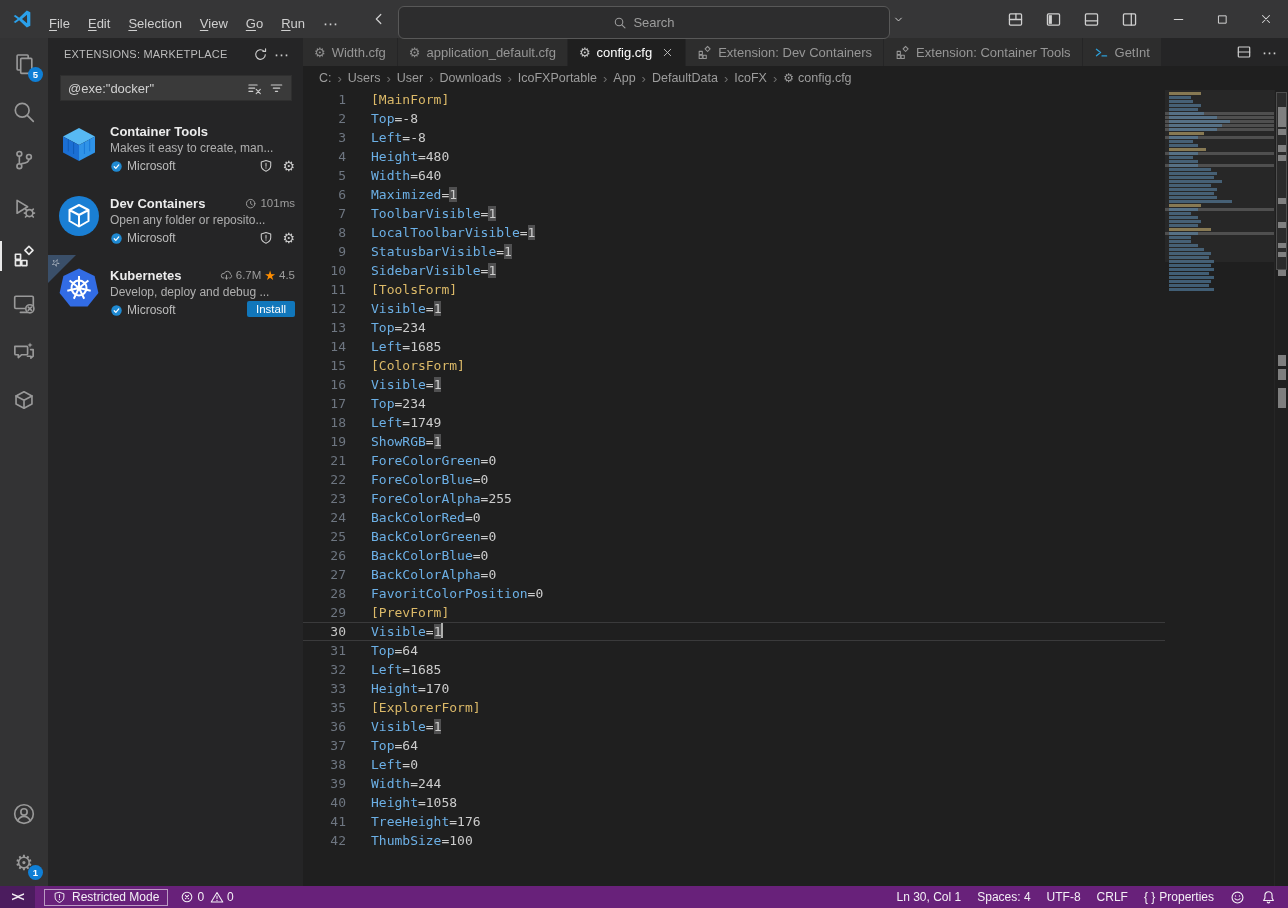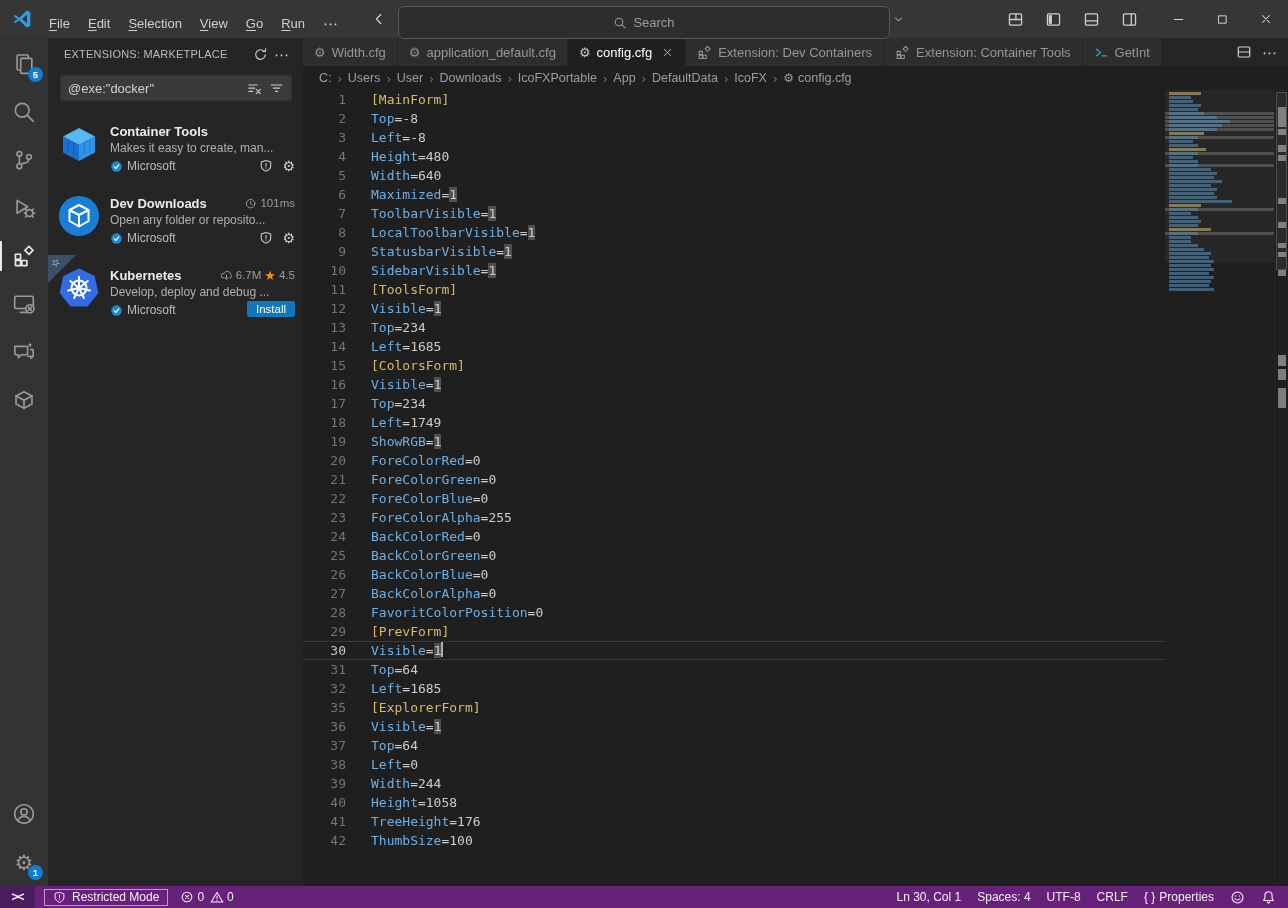--- a/index.html
+++ b/index.html
@@ -367,21 +367,21 @@
           <div class="ext-item">
 
     <span class="ext-icon">
               <svg viewBox="0 0 42 42" width="42" height="42">
                 <circle cx="21" cy="21" r="20" fill="#1a7fd4"></circle>
                 <path d="M21 10l9.5 5v11L21 31.5 11.5 26V15z M11.5 15L21 20l9.5-5 M21 20v11.5" fill="none" stroke="#fff" stroke-width="2" stroke-linejoin="round"></path>
               </svg>
             </span>
     <span class="ext-body">
       <span class="ext-top">
-                <span class="ext-name">Dev Downloads</span>
+                <span class="ext-name">Dev Containers</span>
                 <span class="ext-meta"><svg width="13" height="13" viewBox="0 0 16 16" fill="none" stroke="currentColor" stroke-width="1.2" stroke-linecap="round" stroke-linejoin="round">
                     <circle cx="8.2" cy="8.2" r="5.2"></circle>
                     <path d="M8.2 5.4v2.8l2 1.4"></path>
                   </svg>101ms</span>
               </span>
       <span class="ext-desc">Open any folder or reposito...</span>
       <span class="ext-foot">
                 <span>
                   <svg width="13" height="13" viewBox="0 0 16 16" fill="none" stroke="currentColor" stroke-width="1.2" stroke-linecap="round" stroke-linejoin="round">
                     <circle cx="8" cy="8" r="6.4" fill="#1f8ad2" stroke="none"></circle>
@@ -592,24 +592,20 @@
             </div>
             <div class="row">
               <span class="ln">18</span>
               <span class="txt"><span class="k">Left</span><span class="eq">=</span><span class="v">1749</span></span>
             </div>
             <div class="row">
               <span class="ln">19</span>
               <span class="txt"><span class="k">ShowRGB</span><span class="eq">=</span><span class="v hl">1</span></span>
             </div>
             <div class="row">
-              <span class="ln">20</span>
-              <span class="txt"><span class="k">ForeColorRed</span><span class="eq">=</span><span class="v">0</span></span>
-            </div>
-            <div class="row">
               <span class="ln">21</span>
               <span class="txt"><span class="k">ForeColorGreen</span><span class="eq">=</span><span class="v">0</span></span>
             </div>
             <div class="row">
               <span class="ln">22</span>
               <span class="txt"><span class="k">ForeColorBlue</span><span class="eq">=</span><span class="v">0</span></span>
             </div>
             <div class="row">
               <span class="ln">23</span>
               <span class="txt"><span class="k">ForeColorAlpha</span><span class="eq">=</span><span class="v">255</span></span>
@@ -642,20 +638,24 @@
               <span class="ln">30</span>
               <span class="txt"><span class="k">Visible</span><span class="eq">=</span><span class="v hl">1</span><span class="cursor"></span></span>
             </div>
             <div class="row">
               <span class="ln">31</span>
               <span class="txt"><span class="k">Top</span><span class="eq">=</span><span class="v">64</span></span>
             </div>
             <div class="row">
               <span class="ln">32</span>
               <span class="txt"><span class="k">Left</span><span class="eq">=</span><span class="v">1685</span></span>
+            </div>
+            <div class="row">
+              <span class="ln">33</span>
+              <span class="txt"><span class="k">Height</span><span class="eq">=</span><span class="v">170</span></span>
             </div>
             <div class="row">
               <span class="ln">35</span>
               <span class="txt"><span class="sec">[ExplorerForm]</span></span>
             </div>
             <div class="row">
               <span class="ln">36</span>
               <span class="txt"><span class="k">Visible</span><span class="eq">=</span><span class="v hl">1</span></span>
             </div>
             <div class="row">

